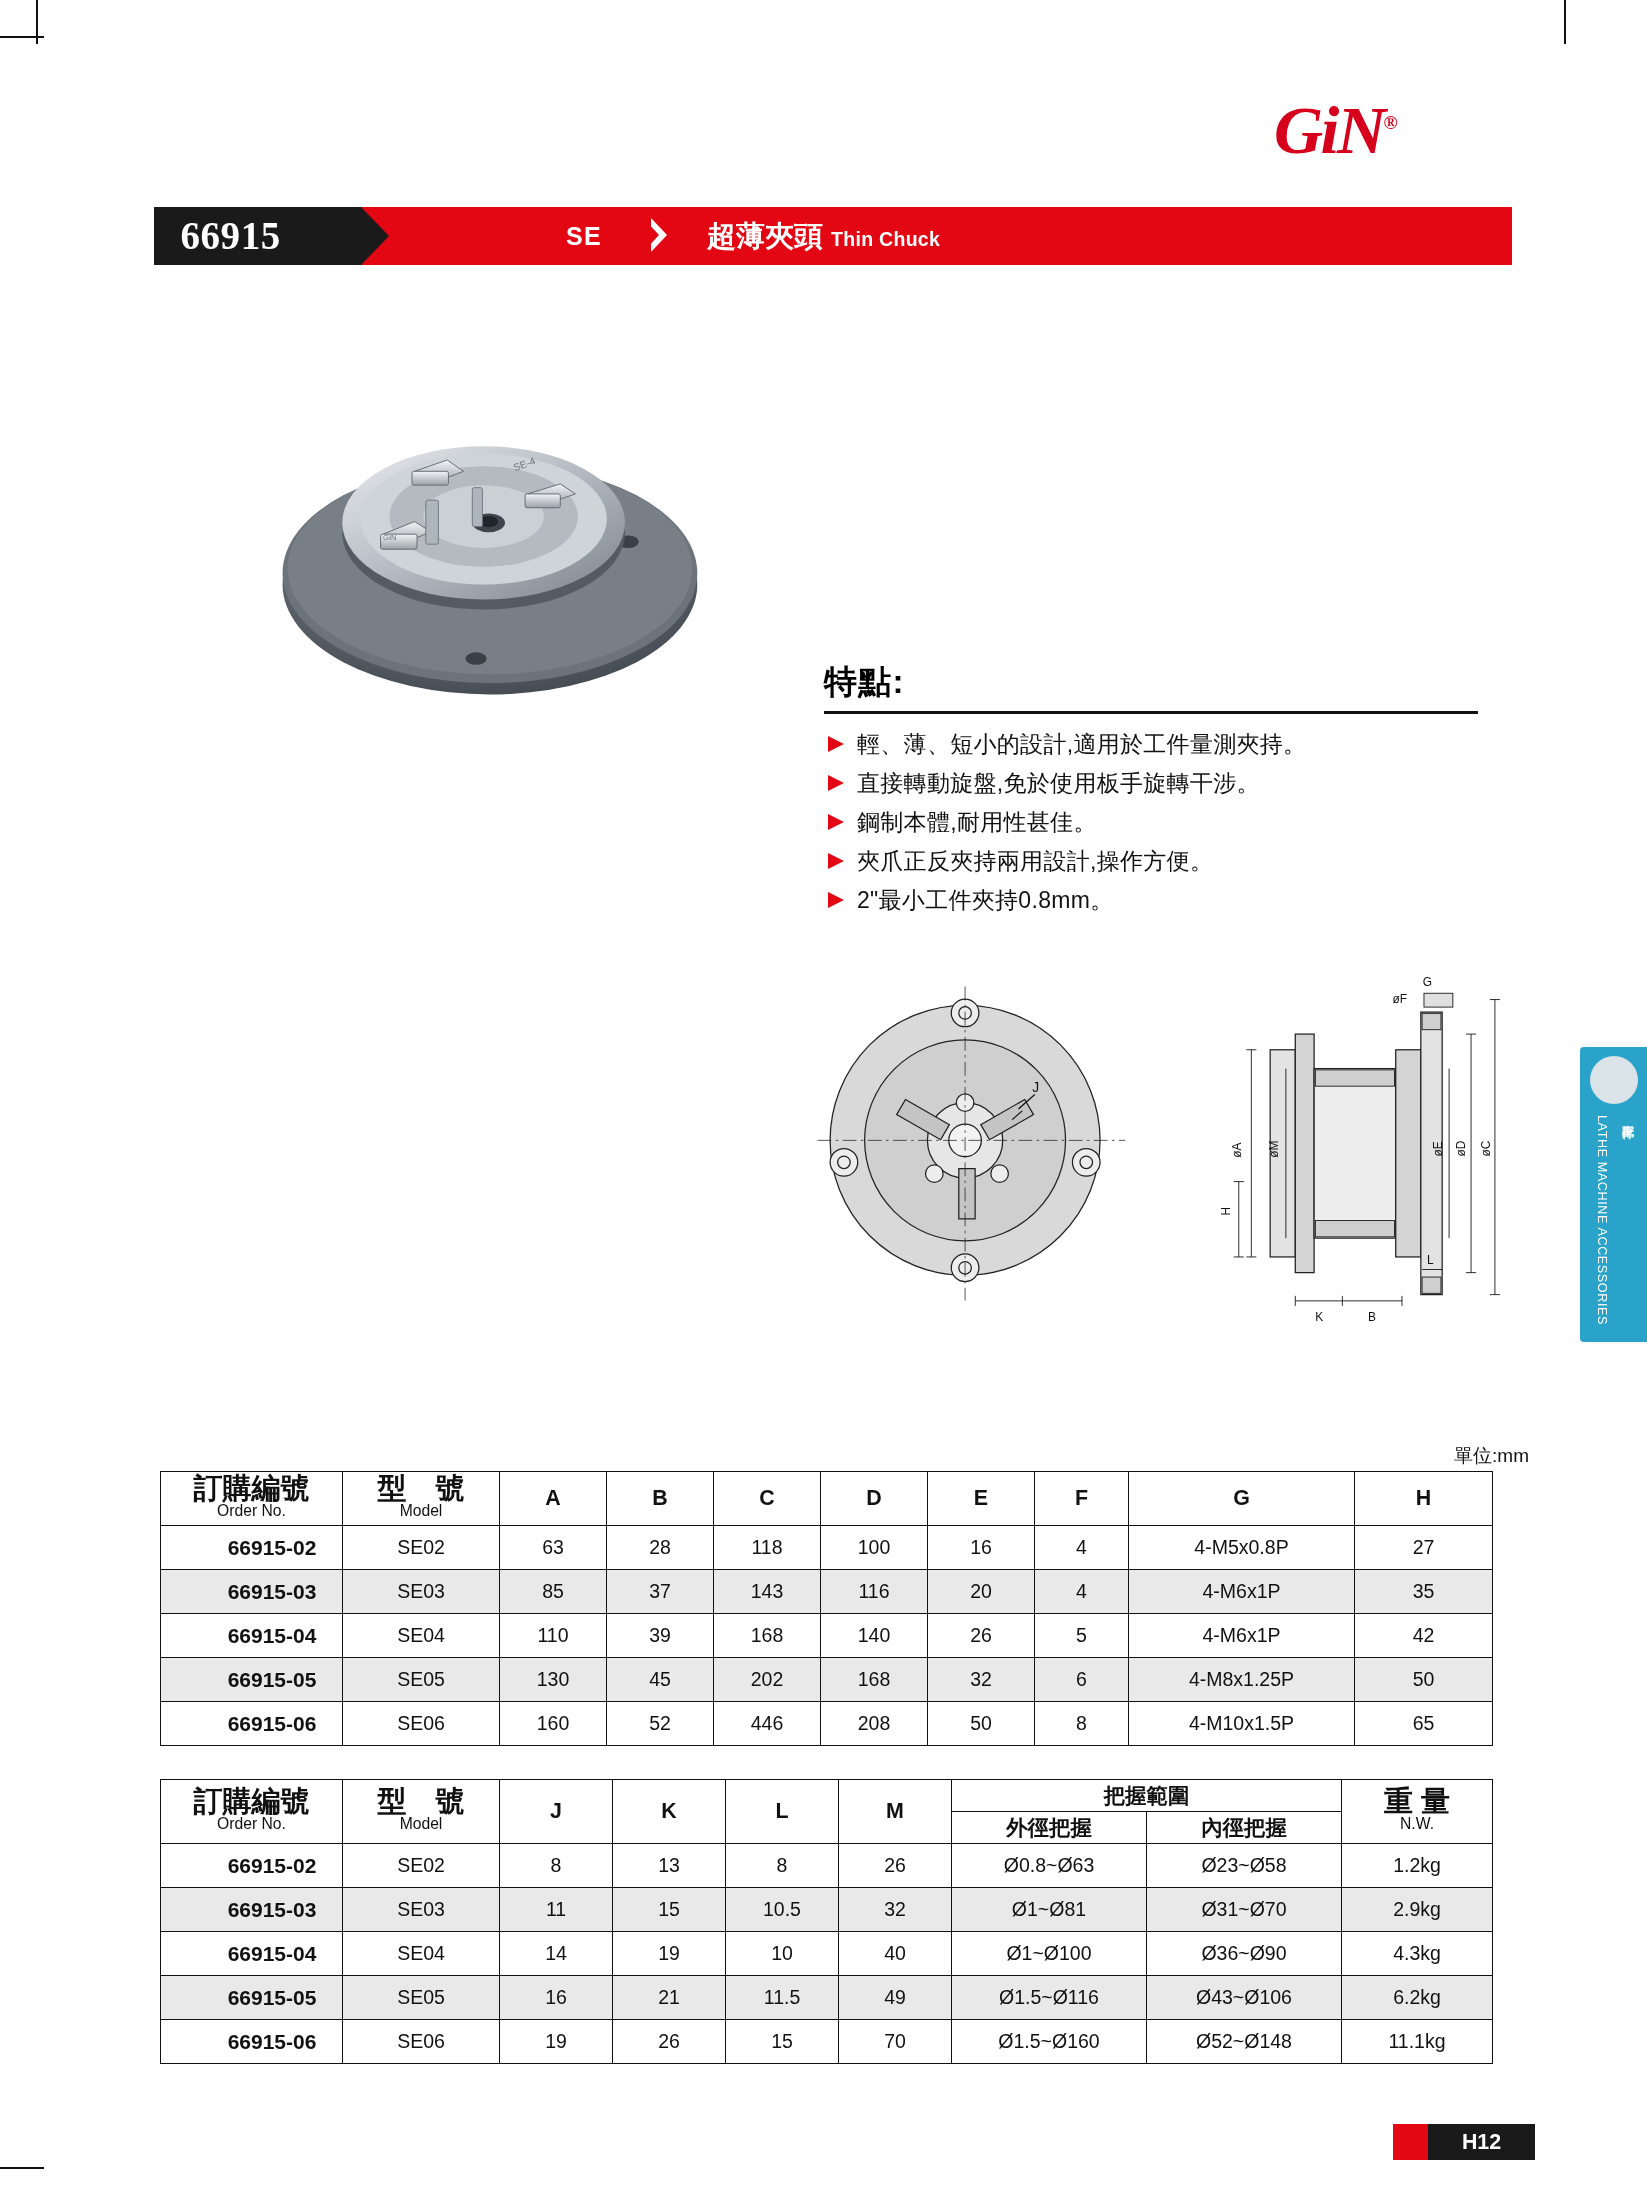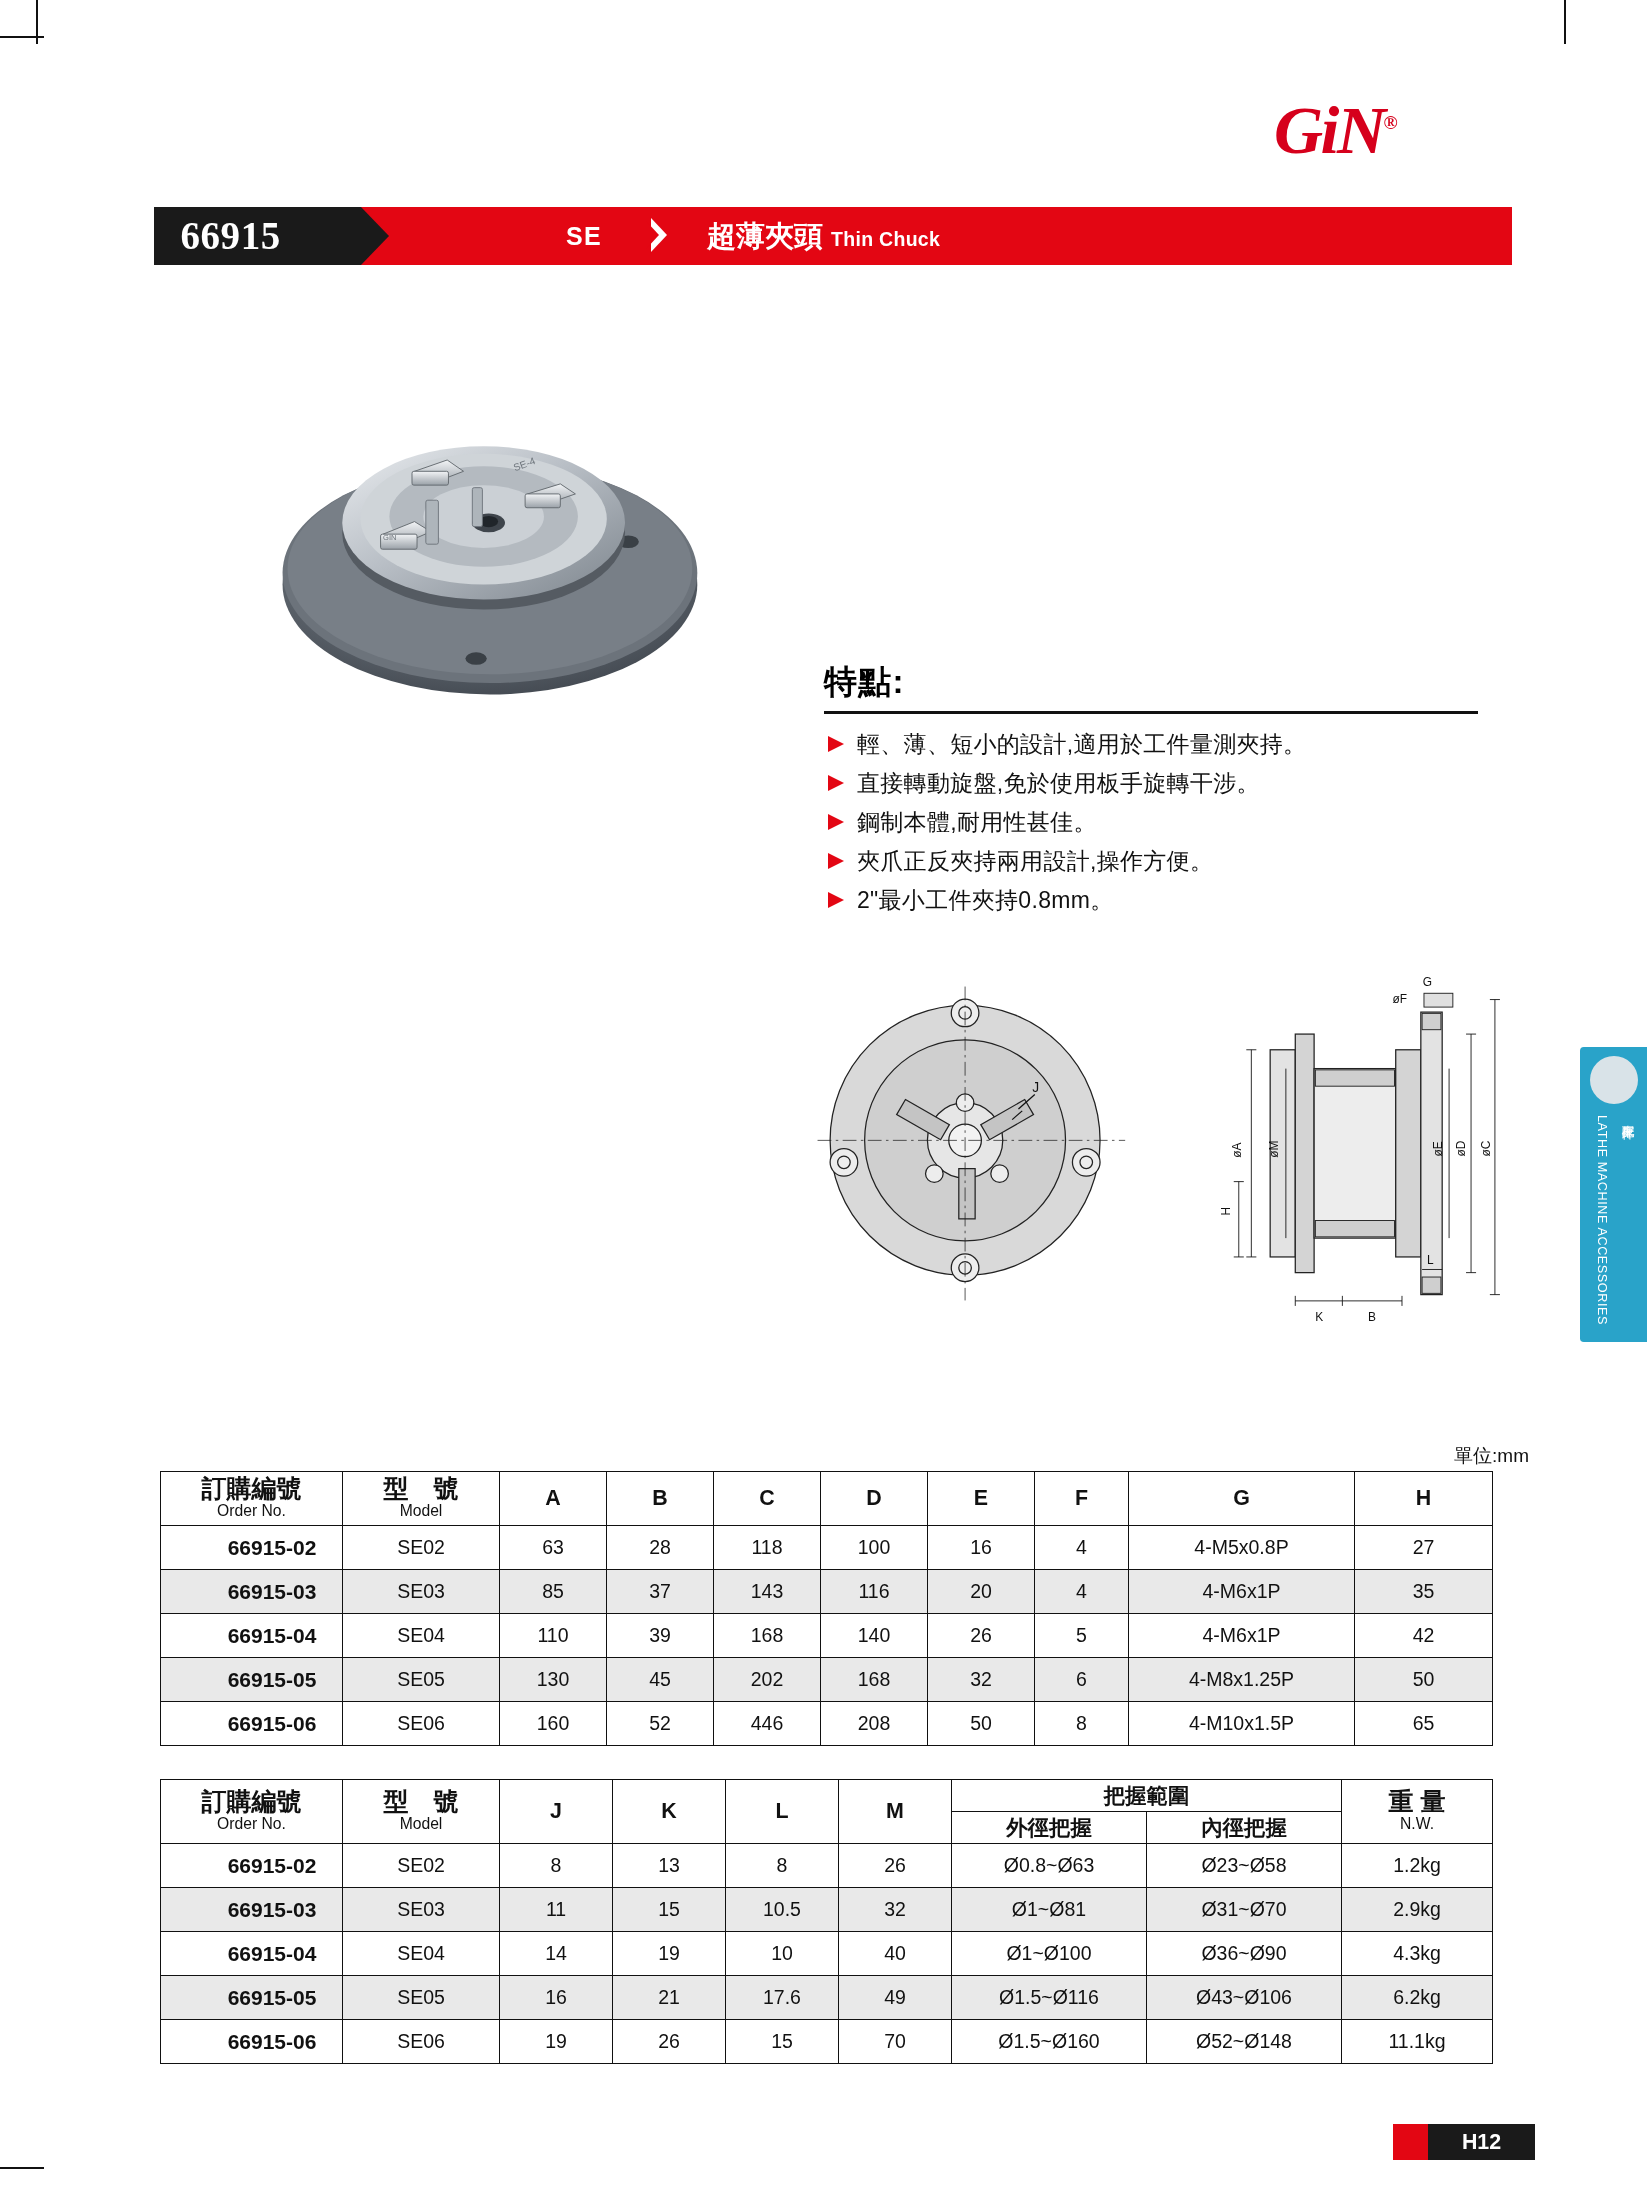--- a/index.html
+++ b/index.html
@@ -67,21 +67,21 @@
 
   
   .unit{position:absolute;right:119px;top:1443px;font-size:19px;color:#111;}
 
   
   table{border-collapse:collapse;position:absolute;font-size:19.5px;color:#111;}
   table td,table th{border:1.3px solid #111;text-align:center;font-weight:normal;padding:0;}
   .t1{left:160px;top:1471px;width:1333px;}
   .t2{left:160px;top:1779px;width:1333px;}
   .hdrow td{height:53px;font-size:21.4px;font-weight:bold;background:#fff;}
-  .hd-cn{font-size:25px;font-weight:bold;display:block;line-height:25px;}
+  .hd-cn{font-size:29px;font-weight:bold;display:block;line-height:25px;}
   .hd-en{font-size:15.7px;font-weight:normal;display:block;line-height:20px;}
   .rowA td{height:43px;background:#ffffff;}
   .rowB td{height:43px;background:#e9e9e9;}
   .ordn{font-weight:bold;font-size:21px;padding-left:41px;}
 
   
   .pagenum{position:absolute;right:113px;bottom:45px;width:107px;height:36px;background:#1a1a1a;}
   .pagenum span{display:block;color:#fff;font-size:21.4px;font-weight:bold;line-height:36px;text-align:center;}
   .pagenum-red{position:absolute;right:220px;bottom:45px;width:35px;height:36px;background:#e30613;}
 </style>
@@ -438,21 +438,21 @@
     <td>40</td>
     <td>Ø1~Ø100</td>
     <td>Ø36~Ø90</td>
     <td>4.3kg</td>
   </tr>
   <tr class="rowB">
     <td class="ordn">66915-05</td>
     <td>SE05</td>
     <td>16</td>
     <td>21</td>
-    <td>17.6</td>
+    <td>11.5</td>
     <td>49</td>
     <td>Ø1.5~Ø116</td>
     <td>Ø43~Ø106</td>
     <td>6.2kg</td>
   </tr>
   <tr class="rowA">
     <td class="ordn">66915-06</td>
     <td>SE06</td>
     <td>19</td>
     <td>26</td>

